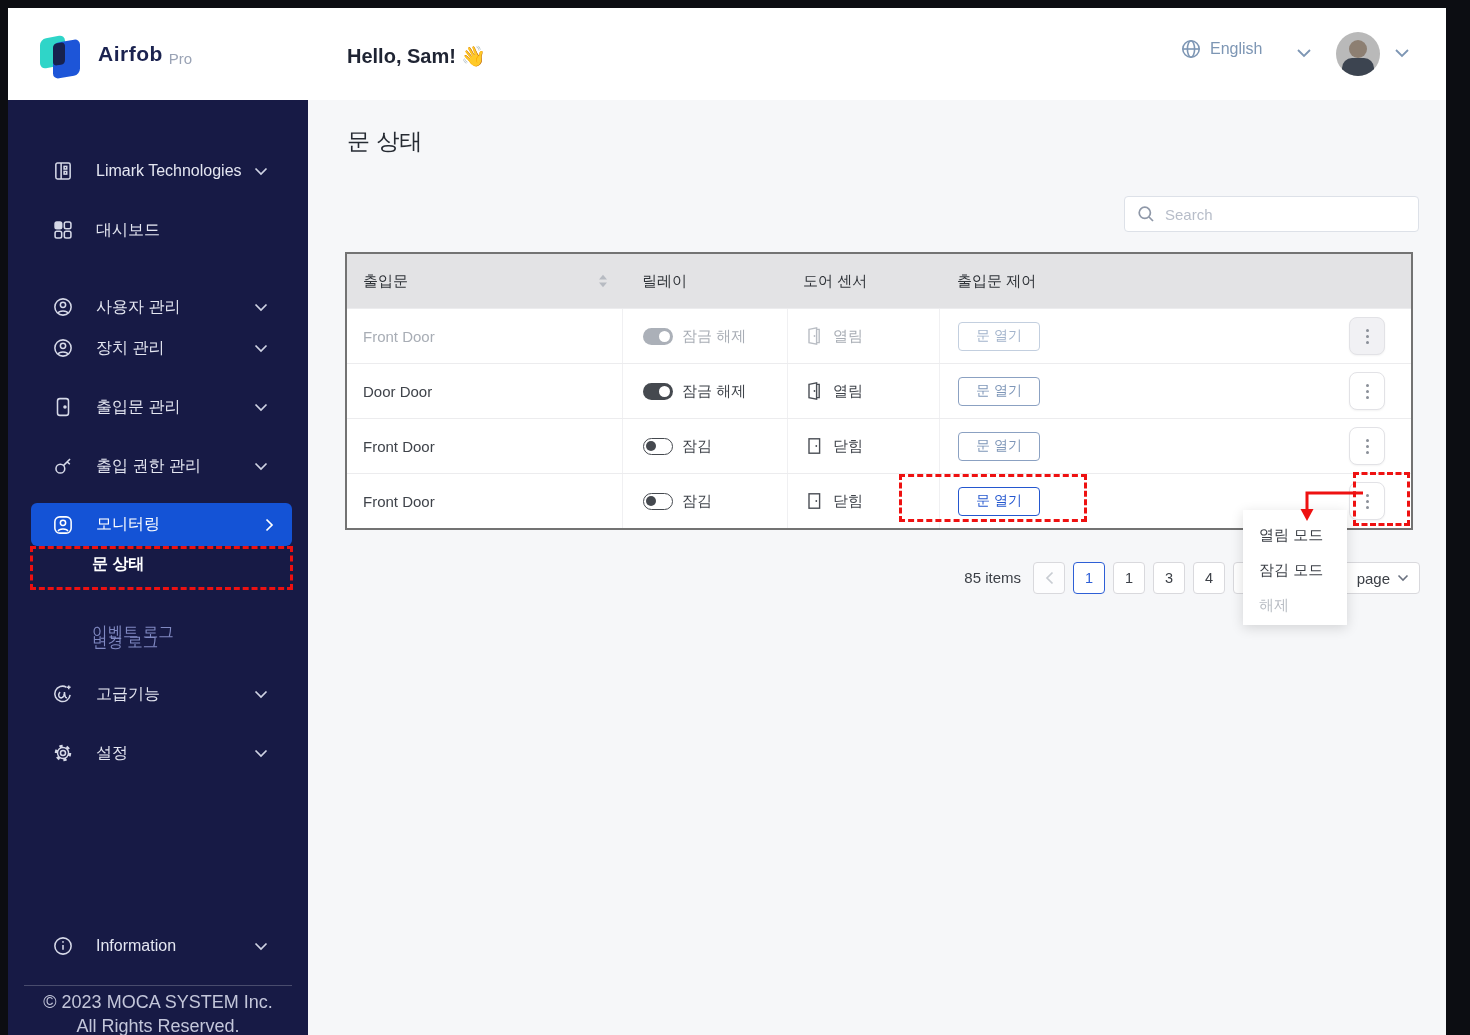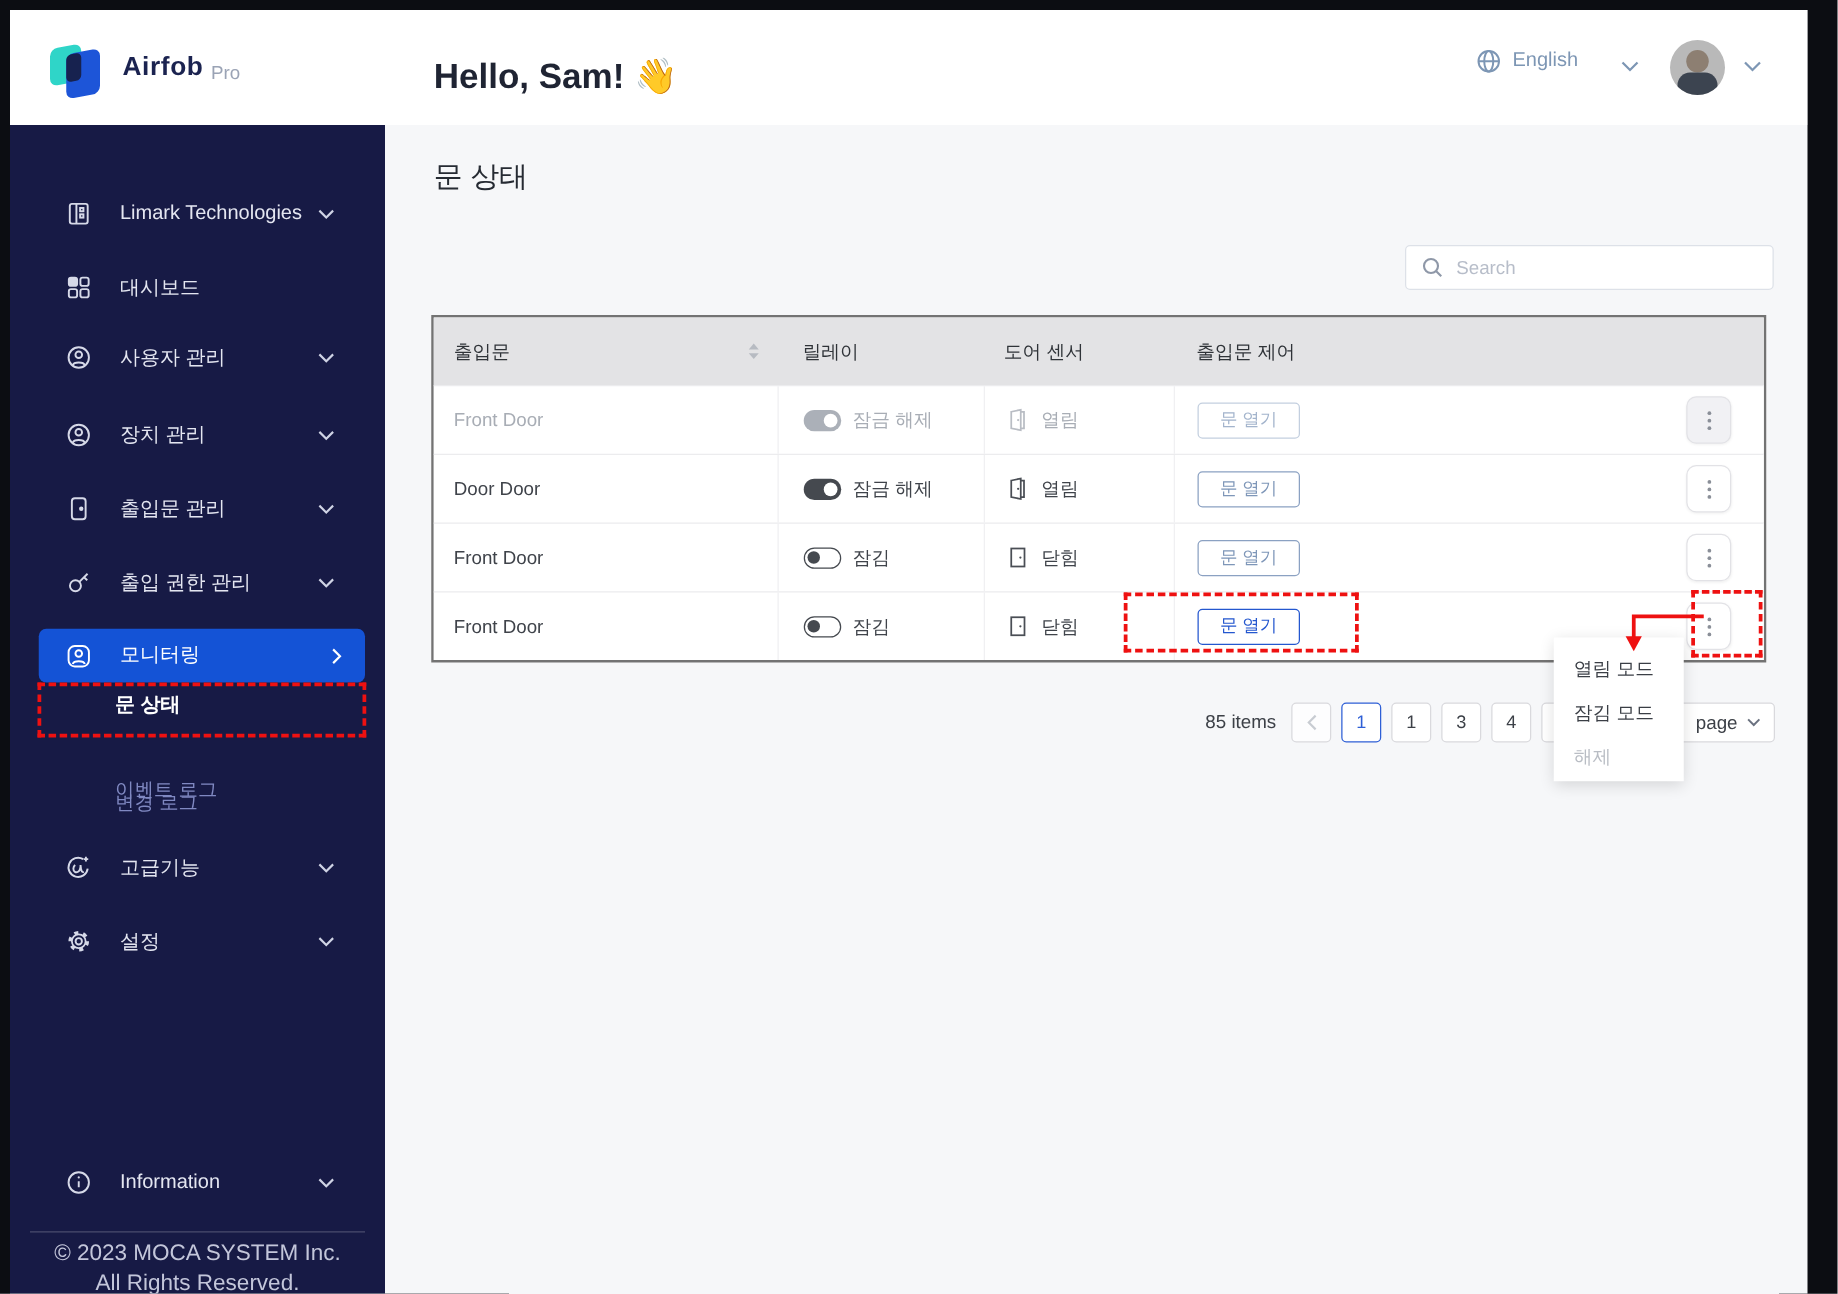--- a/index.html
+++ b/index.html
@@ -9,21 +9,21 @@
 
   
   .header { position:absolute; left:0; top:0; width:1438px; height:92px; background:#ffffff; }
   .logo { position:absolute; left:32px; top:20px; width:230px; height:52px; display:flex; align-items:center; }
   .logo-mark { position:relative; width:46px; height:50px; }
   .logo-teal { position:absolute; left:0; top:8px; width:25px; height:30px; background:#2fd5c8; border-radius:6px; transform:skewY(-10deg); }
   .logo-blue { position:absolute; left:13px; top:12px; width:27px; height:36px; background:#1d55d8; border-radius:6px; transform:skewY(-10deg); }
   .logo-dark { position:absolute; left:13px; top:14px; width:12px; height:22px; background:#17224f; border-radius:4px; transform:skewY(-10deg); }
   .logo-text { margin-left:12px; font-size:21px; font-weight:bold; color:#1b2350; letter-spacing:.5px; }
   .logo-sub { margin-left:6px; font-size:15px; color:#9aa3b5; align-self:center; padding-top:8px; }
-  .greeting { position:absolute; left:339px; top:36px; font-size:28px; font-weight:bold; color:#1f2433; }
+  .greeting { position:absolute; left:339px; top:36px; font-size:20px; font-weight:bold; color:#1f2433; }
   .lang { position:absolute; left:1172px; top:30px; display:flex; align-items:center; gap:8px; color:#7d96b4; font-size:16px; cursor:pointer; }
   .lang-chevron { position:absolute; left:1288px; top:40px; color:#7d96b4; }
   .avatar { position:absolute; left:1328px; top:24px; width:44px; height:44px; border-radius:50%; background:#b9b9b9; overflow:hidden; }
   .avatar .head { position:absolute; left:13px; top:8px; width:18px; height:18px; border-radius:50%; background:#8d7f72; }
   .avatar .body { position:absolute; left:6px; top:26px; width:32px; height:20px; border-radius:10px 10px 0 0; background:#3c4450; }
   .avatar-chevron { position:absolute; left:1386px; top:40px; color:#7d96b4; }
 
   
   .sidebar { position:absolute; left:0; top:92px; width:300px; height:935px; background:#171a45; }
   .nav-item { position:absolute; left:0; width:300px; height:28px; display:flex; align-items:center; color:#e4e6f1; font-size:16px; cursor:pointer; }
@@ -151,21 +151,21 @@
     <div class="nav-item" style="top:116px">
       <svg class="nicon" viewBox="0 0 20 20" fill="none" stroke="currentColor" stroke-width="1.4">
         <rect x="2.8" y="2.8" width="6" height="6" rx="1.6" fill="currentColor"></rect>
         <rect x="11.2" y="2.8" width="6" height="6" rx="1.6"></rect>
         <rect x="2.8" y="11.2" width="6" height="6" rx="1.6"></rect>
         <rect x="11.2" y="11.2" width="6" height="6" rx="1.6"></rect>
       </svg>
       <span>대시보드</span>
     </div>
 
-    <div class="nav-item" style="top:172px">
+    <div class="nav-item" style="top:193px">
       <svg class="nicon" viewBox="0 0 20 20" fill="none" stroke="currentColor" stroke-width="1.4">
         <rect x="2.6" y="2.6" width="14.8" height="14.8" rx="7.4"></rect>
           <circle cx="10" cy="8" r="2.4"></circle>
           <path d="M5.6 15.6c.8-2.6 8-2.6 8.8 0"></path>
       </svg>
       <span>사용자 관리</span>
       <svg class="chev" width="14" height="9" viewBox="0 0 14 9" fill="none" stroke="currentColor" stroke-width="1.7">
           <path d="M1.5 1.5L7 7l5.5-5.5"></path>
         </svg>
     </div>

